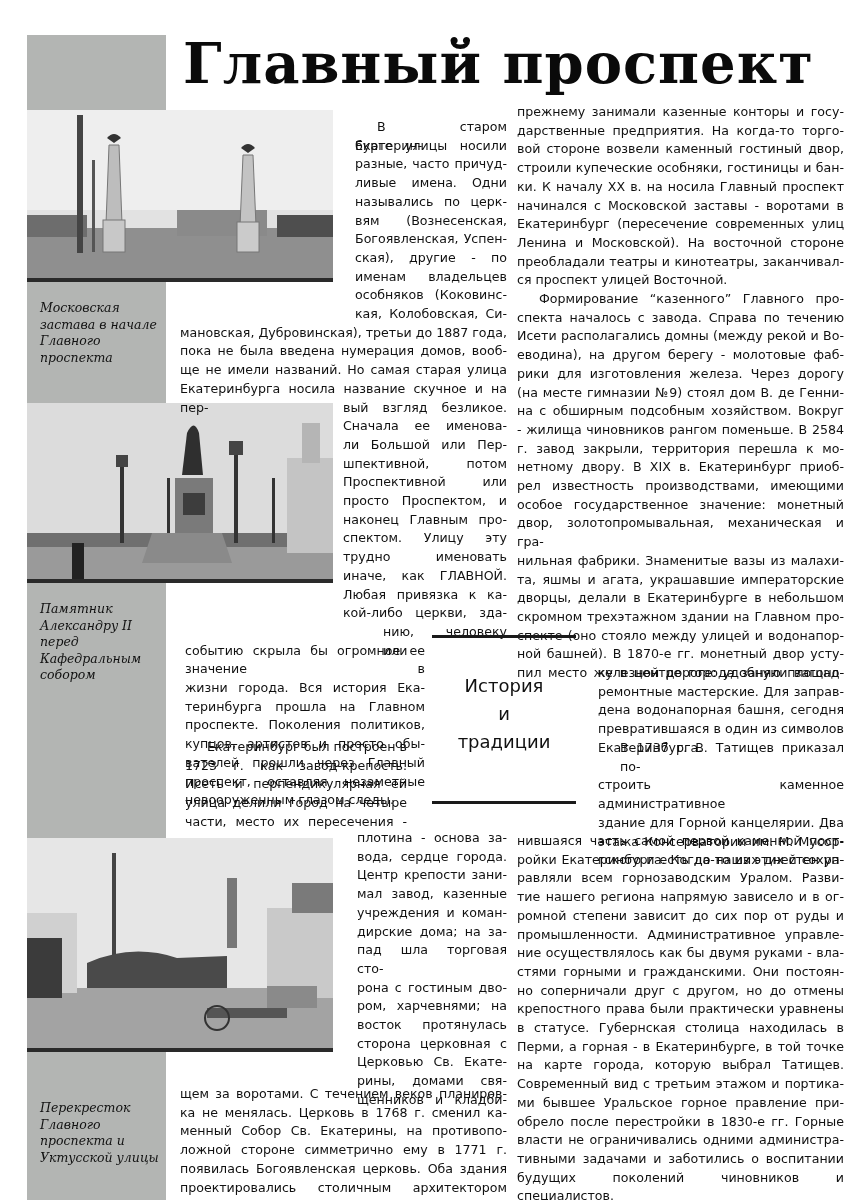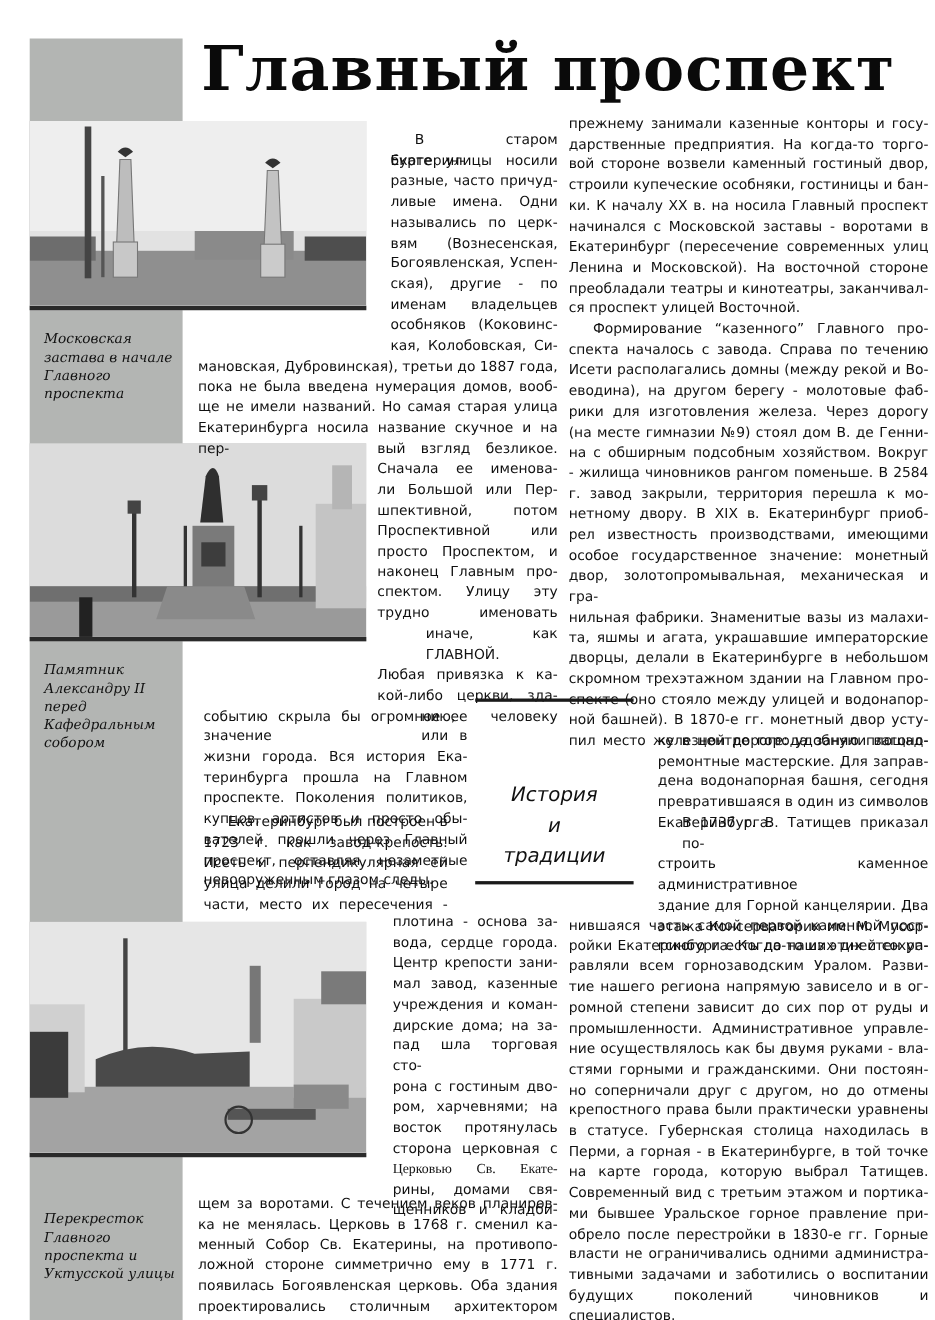--- a/index.html
+++ b/index.html
@@ -15,21 +15,21 @@
   .photo svg { display:block; width:100%; height:100%; }
   .caption { position:absolute; left:40px; width:122px;
              font-family:"DejaVu Serif", serif; font-style:italic; font-size:12.5px;
              line-height:16.5px; color:#111; }
   .txt { position:absolute; font-size:12.6px; line-height:18.7px; text-align:justify;
          text-align-last:justify; hyphens:none; }
   .ind { text-indent:22px; }
   .sidebox { position:absolute; left:432px; top:635px; width:144px; height:170px; }
   .rule { position:absolute; left:0; width:144px; height:3px; background:#1a1a1a; }
   .sideword { position:absolute; left:0; width:144px; text-align:center;
-              font-family:"DejaVu Sans", sans-serif; font-style:italic; font-size:18px; line-height:26px;margin-top:37px; }
+              font-family:"DejaVu Sans", sans-serif; font-size:18px; line-height:26px; }
 </style>
 </head>
 <body>
 
 <div class="band"></div>
 <h1 class="title">Главный проспект</h1>
 
 <div class="photo" style="top:110px;width:306px;height:168px;">
   <svg viewBox="0 0 306 168" preserveAspectRatio="none">
     <rect width="306" height="168" fill="#e2e2e2"></rect>
@@ -112,21 +112,21 @@
 <div id="cl-n2" class="txt" style="left:343px;top:398.5px;width:164px;">
     <div style="text-align: justify; text-align-last: justify;">вый взгляд безликое.</div>
     <div style="text-align: justify; text-align-last: justify;">Сначала ее именова-</div>
     <div style="text-align: justify; text-align-last: justify;">ли Большой или Пер-</div>
     <div style="text-align: justify; text-align-last: justify;">шпективной, потом</div>
     <div style="text-align: justify; text-align-last: justify;">Проспективной или</div>
     <div style="text-align: justify; text-align-last: justify;">просто Проспектом, и</div>
     <div style="text-align: justify; text-align-last: justify;">наконец Главным про-</div>
     <div style="text-align: justify; text-align-last: justify;">спектом. Улицу эту</div>
     <div style="text-align: justify; text-align-last: justify;">трудно именовать</div>
-    <div style="text-align: justify; text-align-last: justify; margin-left: 44px;">иначе, как ГЛАВНОЙ.</div>
+    <div style="text-align: justify; text-align-last: justify;">иначе, как ГЛАВНОЙ.</div>
     <div style="text-align: justify; text-align-last: justify;">Любая привязка к ка-</div>
     <div style="text-align: justify; text-align-last: justify;">кой-либо церкви, зда-</div>
     <div style="text-align: justify; text-align-last: justify; margin-left: 40px;">нию, человеку или</div>
   </div>
 <div id="cl-m" class="txt" style="left:185px;top:641.6px;width:240px;">
     <div style="text-align: justify; text-align-last: justify;">событию скрыла бы огромное ее значение в</div>
     <div style="text-align: justify; text-align-last: justify;">жизни города. Вся история Ека-</div>
     <div style="text-align: justify; text-align-last: justify;">теринбурга прошла на Главном</div>
     <div style="text-align: justify; text-align-last: justify;">проспекте. Поколения политиков,</div>
     <div style="text-align: justify; text-align-last: justify;">купцов, артистов и просто обы-</div>
@@ -146,21 +146,21 @@
     <div style="text-align: justify; text-align-last: justify;">вода, сердце города.</div>
     <div style="text-align: justify; text-align-last: justify;">Центр крепости зани-</div>
     <div style="text-align: justify; text-align-last: justify;">мал завод, казенные</div>
     <div style="text-align: justify; text-align-last: justify;">учреждения и коман-</div>
     <div style="text-align: justify; text-align-last: justify;">дирские дома; на за-</div>
     <div style="text-align: justify; text-align-last: justify;">пад шла торговая сто-</div>
     <div style="text-align: justify; text-align-last: justify;">рона с гостиным дво-</div>
     <div style="text-align: justify; text-align-last: justify;">ром, харчевнями; на</div>
     <div style="text-align: justify; text-align-last: justify;">восток протянулась</div>
     <div style="text-align: justify; text-align-last: justify;">сторона церковная с</div>
-    <div style="text-align: justify; text-align-last: justify; font-family: Liberation Serif, serif;">Церковью Св. Екате-</div>
+    <div style="text-align: justify; text-align-last: justify;">Церковью Св. Екате-</div>
     <div style="text-align: justify; text-align-last: justify;">рины, домами свя-</div>
     <div style="text-align: justify; text-align-last: justify;">щенников и кладби-</div>
   </div>
 <div id="cl-b" class="txt" style="left:180px;top:1085px;width:327px;">
     <div style="text-align: justify; text-align-last: justify;">щем за воротами. С течением веков планиров-</div>
     <div style="text-align: justify; text-align-last: justify;">ка не менялась. Церковь в 1768 г. сменил ка-</div>
     <div style="text-align: justify; text-align-last: justify;">менный Собор Св. Екатерины, на противопо-</div>
     <div style="text-align: justify; text-align-last: justify;">ложной стороне симметрично ему в 1771 г.</div>
     <div style="text-align: justify; text-align-last: justify;">появилась Богоявленская церковь. Оба здания</div>
     <div style="text-align: justify; text-align-last: justify;">проектировались столичным архитектором</div>

